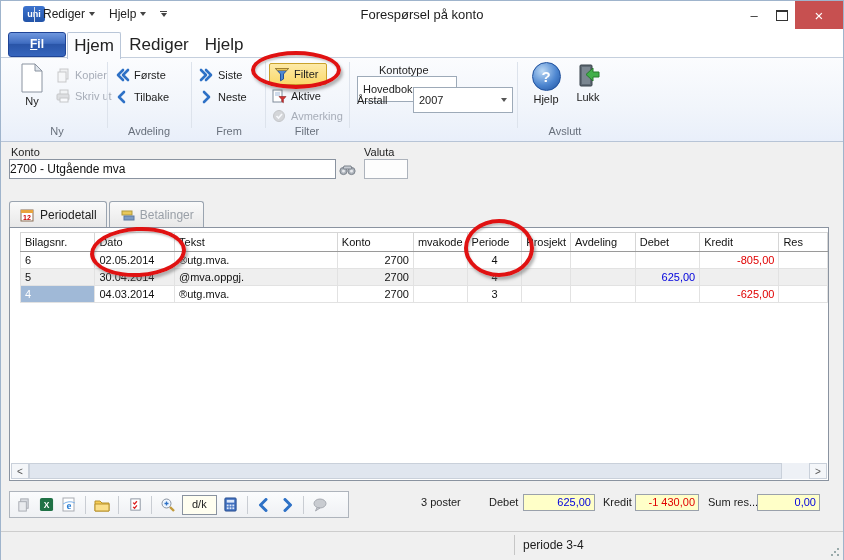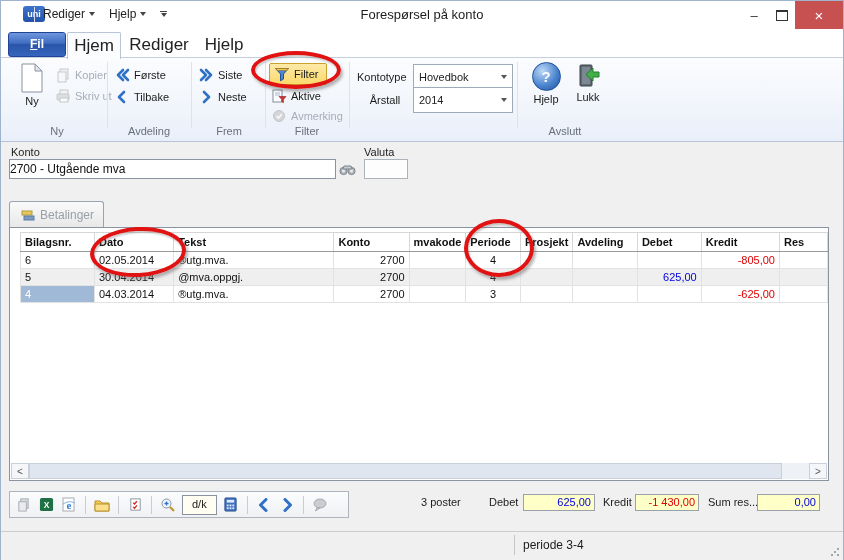--- a/index.html
+++ b/index.html
@@ -68,21 +68,21 @@
   
   .viewtabs{position:absolute;left:8px;top:57px;height:28px;display:flex;align-items:flex-end;}
   .vtab{height:25px;display:flex;align-items:center;gap:5px;font-size:12px;color:#222;padding:0 9px;
         border:1px solid #9aa4b0;border-bottom:none;border-radius:3px 3px 0 0;background:linear-gradient(#fafafa,#e8e8e8);margin-right:2px;}
   .vtab.active{background:#fff;height:28px;z-index:2;position:relative;border-color:#8a93a0;}
   .vtab.disabled{color:#9aa0a8;}
 
   
   .panel{position:absolute;left:8px;top:85px;width:820px;height:254px;background:#fff;border:1px solid #8a93a0;box-sizing:border-box;}
   table.grid{border-collapse:collapse;table-layout:fixed;margin:4px 0 0 10px;font-size:11px;color:#111;}
-  table.grid th{font-weight:bold;text-align:left;border:1px solid #d6d6d6;border-bottom:1px solid #9a9a9a;
+  table.grid th{font-weight:normal;text-align:left;border:1px solid #d6d6d6;border-bottom:1px solid #9a9a9a;
                 padding:2px 4px;height:14px;background:#fff;white-space:nowrap;overflow:hidden;margin-left:27px;}
   table.grid td{border:1px solid #e2e2e2;padding:1px 4px;height:14px;white-space:nowrap;overflow:hidden;background:#fff;}
   table.grid tr.r1 td{background:#efefef;}
   td.al,th.al{text-align:left;} td.ar,th.ar{text-align:right;} td.ac,th.ac{text-align:center;}
   td.neg{color:var(--neg,#e00000);} td.pos{color:var(--pos,#0000dd);}
   td.sel{background:#a0b9d7 !important;color:#fff;}
   .hscroll{position:absolute;left:1px;right:1px;bottom:1px;height:16px;background:#eef1f6;display:flex;align-items:stretch;}
   .sbtn{width:16px;background:#f4f6f9;border:1px solid #c9d0da;color:#555;font-size:10px;display:flex;align-items:center;justify-content:center;}
   .sthumb{flex:0 0 auto;width:92%;background:#e0e6ef;border:1px solid #c9d0da;margin:0;}
   .strack{flex:1;}
@@ -236,31 +236,31 @@
     <div class="smallbtn disabled" style="left:270px;top:49px;">
       <svg width="16" height="16" viewBox="0 0 16 16">
         <circle cx="8" cy="8" r="5.5" fill="#b9bec6" stroke="#9aa1ab"></circle>
         <path d="M5.5 8 l2 2 l3.5 -4" fill="none" stroke="#fff" stroke-width="1.6"></path>
       </svg>
         <span>Avmerking</span>
     </div>
     <div class="group-label" style="left:266px;width:80px;">Filter</div>
     <div class="rsep" style="left:348px;"></div>
 
-    <div class="fieldrow" style="left:356px;top:6px;">
+    <div class="fieldrow" style="left:356px;top:6px;flex-direction:column;">
       <span class="flabel">Kontotype</span>
       <div class="select">
         <span>Hovedbok</span>
           <span class="caret"></span>
       </div>
     </div>
-    <div class="fieldrow" style="left:356px;top:29px;text-align:center;">
+    <div class="fieldrow" style="left:356px;top:29px;">
       <span class="flabel">Årstall</span>
       <div class="select">
-        <span>2014</span>
+        <span>2007</span>
           <span class="caret"></span>
       </div>
     </div>
     <div class="rsep" style="left:516px;"></div>
 
     <div class="bigbtn" style="left:524px;top:4px;width:42px;">
       <div class="help-orb">?</div>
       <span>Hjelp</span>
     </div>
     <div class="bigbtn" style="left:566px;top:4px;width:42px;align-items:center;">
@@ -283,20 +283,28 @@
         <circle cx="12.5" cy="8" r="3.6" fill="#aeb4bc" stroke="#7c838c"></circle>
         <path d="M5 3 h7 l1 3 h-9 z" fill="#c7ccd3" stroke="#7c838c"></path>
         <circle cx="4.5" cy="8" r="1.5" fill="#e8eaee"></circle>
           <circle cx="12.5" cy="8" r="1.5" fill="#e8eaee"></circle>
       </svg>
     </span>
     <span class="lbl-sm" style="left:363px;top:4px;">Valuta</span>
     <div class="valuta-field"></div>
 
     <div class="viewtabs">
+      <div class="vtab">
+        <svg width="16" height="16" viewBox="0 0 16 16">
+          <rect x="2" y="3" width="12" height="11" fill="#fff" stroke="#8a6d52"></rect>
+          <rect x="2" y="3" width="12" height="3" fill="#e8a33d"></rect>
+          <text x="8" y="12.5" font-size="7" font-weight="bold" fill="#c00" text-anchor="middle" font-family="Liberation Sans, sans-serif">12</text>
+        </svg>
+        <span>Periodetall</span>
+      </div>
       <div class="vtab disabled">
         <svg width="16" height="16" viewBox="0 0 16 16">
           <rect x="3" y="4" width="10" height="4" fill="#e8c85a" stroke="#b09a3e"></rect>
           <rect x="5" y="9" width="10" height="4" fill="#7d9cc4" stroke="#5c7aa3"></rect>
         </svg>
         <span>Betalinger</span>
       </div>
     </div>
 
     <div class="panel">

